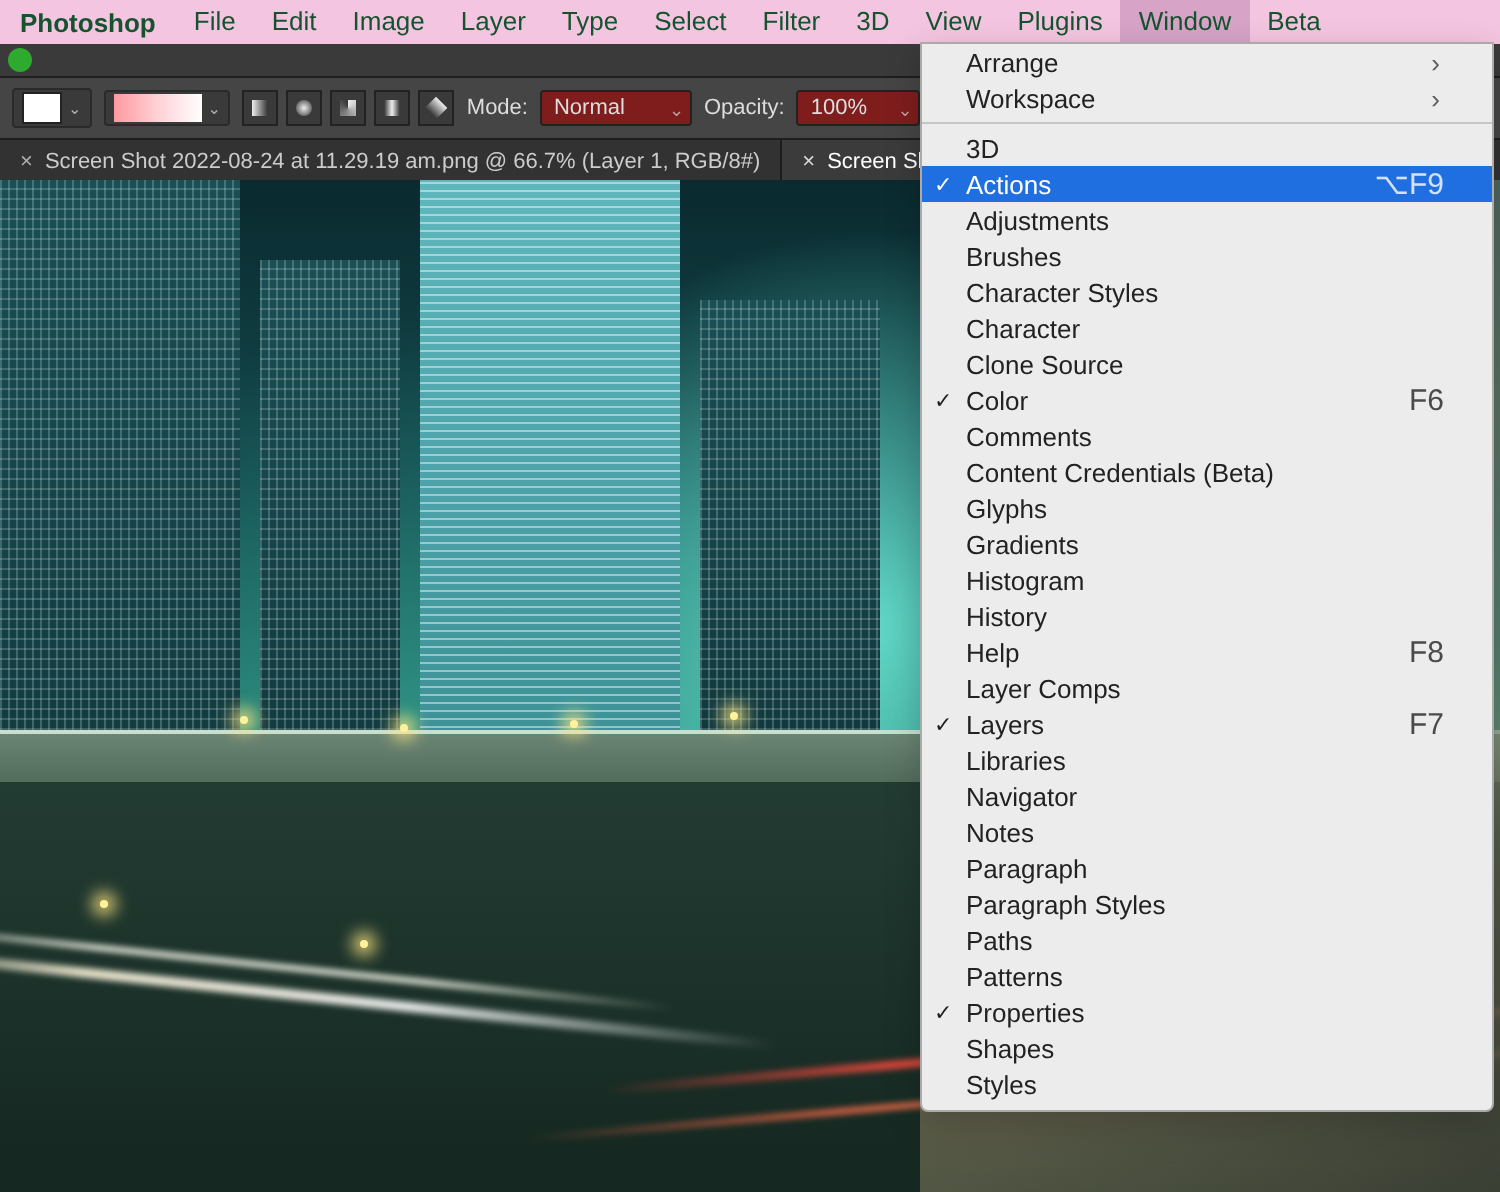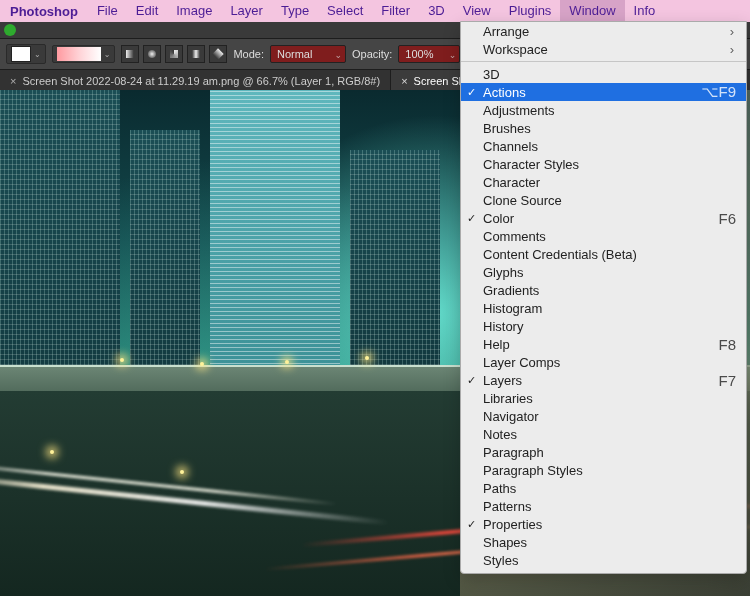--- a/index.html
+++ b/index.html
@@ -1,16 +1,16 @@
 <!DOCTYPE html>
 <html><head>
 <meta charset="utf-8">
 <style>
   html,body{margin:0;padding:0;width:750px;height:596px;overflow:hidden;font-family:-apple-system,BlinkMacSystemFont,"Segoe UI",Arial,sans-serif;background:#2b2b2b}
-  .menubar{height:22px;background:#f4c5e0;display:flex;align-items:center;font-size:13px;color:#4c1d95}
+  .menubar{height:22px;background:#f4c5e0;display:flex;align-items:center;font-size:13px;color:#14532d}
   .menubar .app{font-weight:700;padding:0 10px}
   .menubar .mitem{padding:0 9px;cursor:default;height:22px;line-height:22px}
   .menubar .mitem.open{background:#d7a3c7}
   .addbar{height:16px;background:#3a3a3a;display:flex;align-items:center}
   .addbar .plus{width:12px;height:12px;border-radius:50%;background:#2eaa2e;margin-left:4px}
   .optbar{height:30px;background:#454545;border-top:1px solid #1d1d1d;border-bottom:1px solid #1d1d1d;display:flex;align-items:center;padding:0 6px;color:#ddd;font-size:11px;gap:6px}
   .chip{display:flex;align-items:center;background:#3a3a3a;border:1px solid #2a2a2a;border-radius:2px;padding:1px 4px;gap:3px}
   .sw{width:18px;height:14px;border:1px solid #222}
   .sw.fg{background:#fff}
   .grad{width:44px;height:14px;background:linear-gradient(90deg,#ff9aa0,#ffd2d6,#fff)}
@@ -44,21 +44,21 @@
   .road{position:absolute;left:0;right:0;bottom:0;height:205px;background:linear-gradient(180deg,#233c33,#142720)}
   .trail{position:absolute;height:3px;filter:blur(1.5px);opacity:.9;border-radius:4px}
   .tw1{left:-10%;right:55%;bottom:112px;background:linear-gradient(90deg,transparent,#fffef0 30%,#fffef0 70%,transparent);transform:rotate(6deg)}
   .tw2{left:-10%;right:48%;bottom:95px;height:5px;background:linear-gradient(90deg,transparent,#fff6dc 25%,#fff 60%,transparent);transform:rotate(6deg)}
   .tr1{left:40%;right:-5%;bottom:70px;height:4px;background:linear-gradient(90deg,transparent,#ff4a3e 30%,#ff8664 80%,transparent);transform:rotate(-5deg)}
   .tr2{left:35%;right:-5%;bottom:48px;height:3px;background:linear-gradient(90deg,transparent,#ff6a4a 30%,#ffb07a 80%,transparent);transform:rotate(-5deg)}
   .lights .lp{position:absolute;width:4px;height:4px;border-radius:50%;background:#fff29a;box-shadow:0 0 8px 4px rgba(255,230,130,.8)}
   .blur{position:absolute;top:0;bottom:0;right:0;width:290px;backdrop-filter:blur(20px);background:linear-gradient(135deg,rgba(140,195,200,.45),rgba(220,200,150,.35),rgba(150,120,100,.3))}
   
   .menu{position:absolute;left:460px;top:21px;width:285px;background:#ececec;border:1px solid #aaa;border-radius:0 0 4px 4px;font-size:13px;color:#222;box-shadow:0 6px 18px rgba(0,0,0,.2);padding-bottom:4px}
-  .menu .row{display:flex;align-items:center;height:18px;padding:0 10px 0 22px;position:relative;cursor:default}
+  .menu .row{display:flex;align-items:center;height:18px;padding:0 24px 0 22px;position:relative;cursor:default}
   .menu .row.hi{background:#1f6fe1;color:#fff}
   .menu .row .sc{margin-left:auto;font-size:15px;opacity:.8}
   .menu .row .sub{margin-left:auto;font-size:13px;opacity:.7;padding-right:2px}
   .menu .row .ck{position:absolute;left:6px;font-size:11px}
   .menu hr{border:none;border-top:1px solid #c6c6c6;margin:3px 0}
 </style>
 </head>
 <body>
 
 <div class="menubar">
@@ -68,21 +68,21 @@
       <div class="mitem">Edit</div>
       <div class="mitem">Image</div>
       <div class="mitem">Layer</div>
       <div class="mitem">Type</div>
       <div class="mitem">Select</div>
       <div class="mitem">Filter</div>
       <div class="mitem">3D</div>
       <div class="mitem">View</div>
       <div class="mitem">Plugins</div>
       <div class="mitem open">Window</div>
-      <div class="mitem">Info</div>
+      <div class="mitem">Beta</div>
     </div>
 </div>
 
 <div class="addbar">
   <div class="plus"></div>
 </div>
 
 <div class="optbar">
   <div class="chip">
       <div class="sw fg"></div>
@@ -169,23 +169,20 @@
       <span>Actions</span>
       <span class="sc">⌥F9</span>
     </div>
     <div class="row">
       <span>Adjustments</span>
     </div>
     <div class="row">
       <span>Brushes</span>
     </div>
     <div class="row">
-      <span>Channels</span>
-    </div>
-    <div class="row">
       <span>Character Styles</span>
     </div>
     <div class="row">
       <span>Character</span>
     </div>
     <div class="row">
       <span>Clone Source</span>
     </div>
     <div class="row">
       <span class="ck">✓</span>

